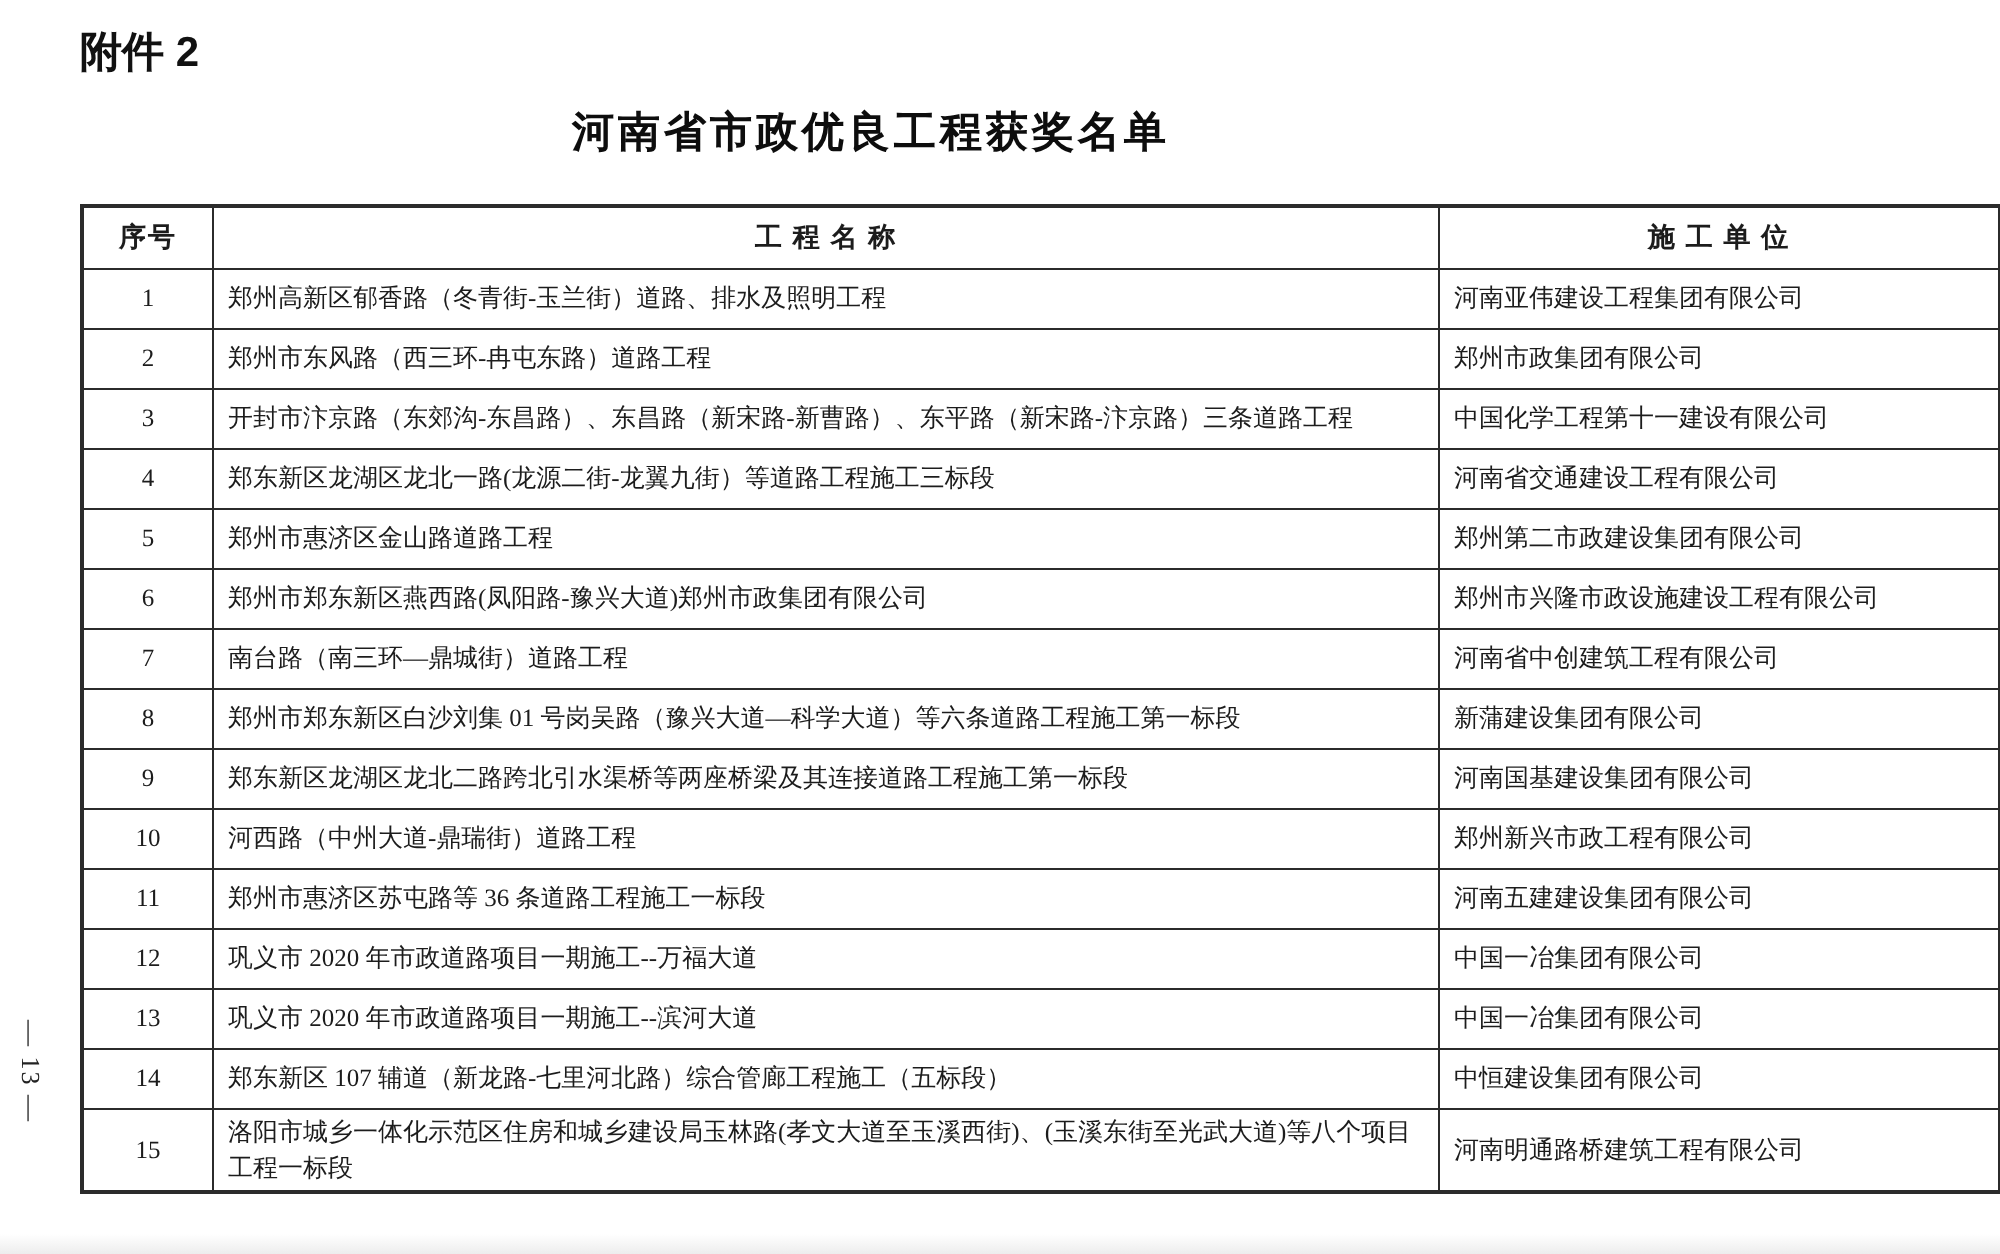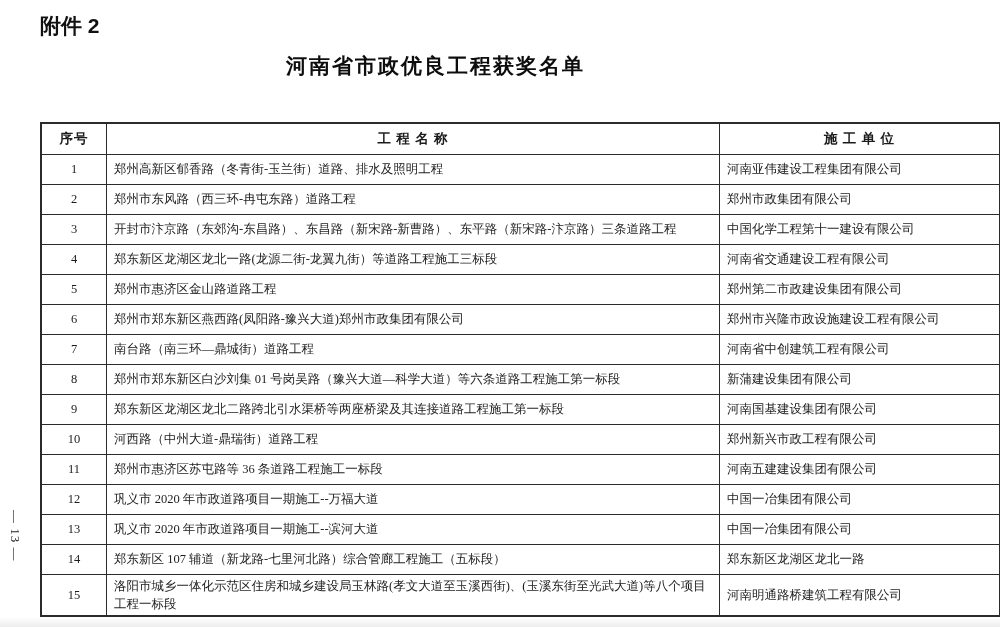--- a/index.html
+++ b/index.html
@@ -17,21 +17,21 @@
     position:absolute;left:40px;top:12px;
     font-family:"Liberation Sans","DejaVu Sans",sans-serif;
     font-weight:700;font-size:21px;color:#111;
   }
   .doc-title{
     position:absolute;left:0;top:52px;width:871px;text-align:center;
     font-family:"Liberation Sans","DejaVu Sans",sans-serif;
     font-weight:700;font-size:21px;letter-spacing:2px;color:#0d0d0d;
   }
   table.award-table{
-    position:absolute;left:40px;top:122px;width:913px;
+    position:absolute;left:40px;top:102px;width:913px;
     border-collapse:collapse;table-layout:fixed;
     font-size:12.5px;
   }
   table.award-table th,table.award-table td{
     border:1px solid #2b2b2b;
     padding:2px 7px;
     line-height:1.45;
     vertical-align:middle;
     overflow:hidden;
   }
@@ -133,21 +133,21 @@
         <td class="cell-company">中国一冶集团有限公司</td>
       </tr>
       <tr>
         <td class="cell-no">13</td>
         <td class="cell-name">巩义市 2020 年市政道路项目一期施工--滨河大道</td>
         <td class="cell-company">中国一冶集团有限公司</td>
       </tr>
       <tr>
         <td class="cell-no">14</td>
         <td class="cell-name">郑东新区 107 辅道（新龙路-七里河北路）综合管廊工程施工（五标段）</td>
-        <td class="cell-company">郑东新区龙湖区龙北一路</td>
+        <td class="cell-company">中恒建设集团有限公司</td>
       </tr>
       <tr>
         <td class="cell-no">15</td>
         <td class="cell-name">洛阳市城乡一体化示范区住房和城乡建设局玉林路(孝文大道至玉溪西街)、(玉溪东街至光武大道)等八个项目工程一标段</td>
         <td class="cell-company">河南明通路桥建筑工程有限公司</td>
       </tr>
     </tbody>
 </table>
 
 <div class="page-number">— 13 —</div>

